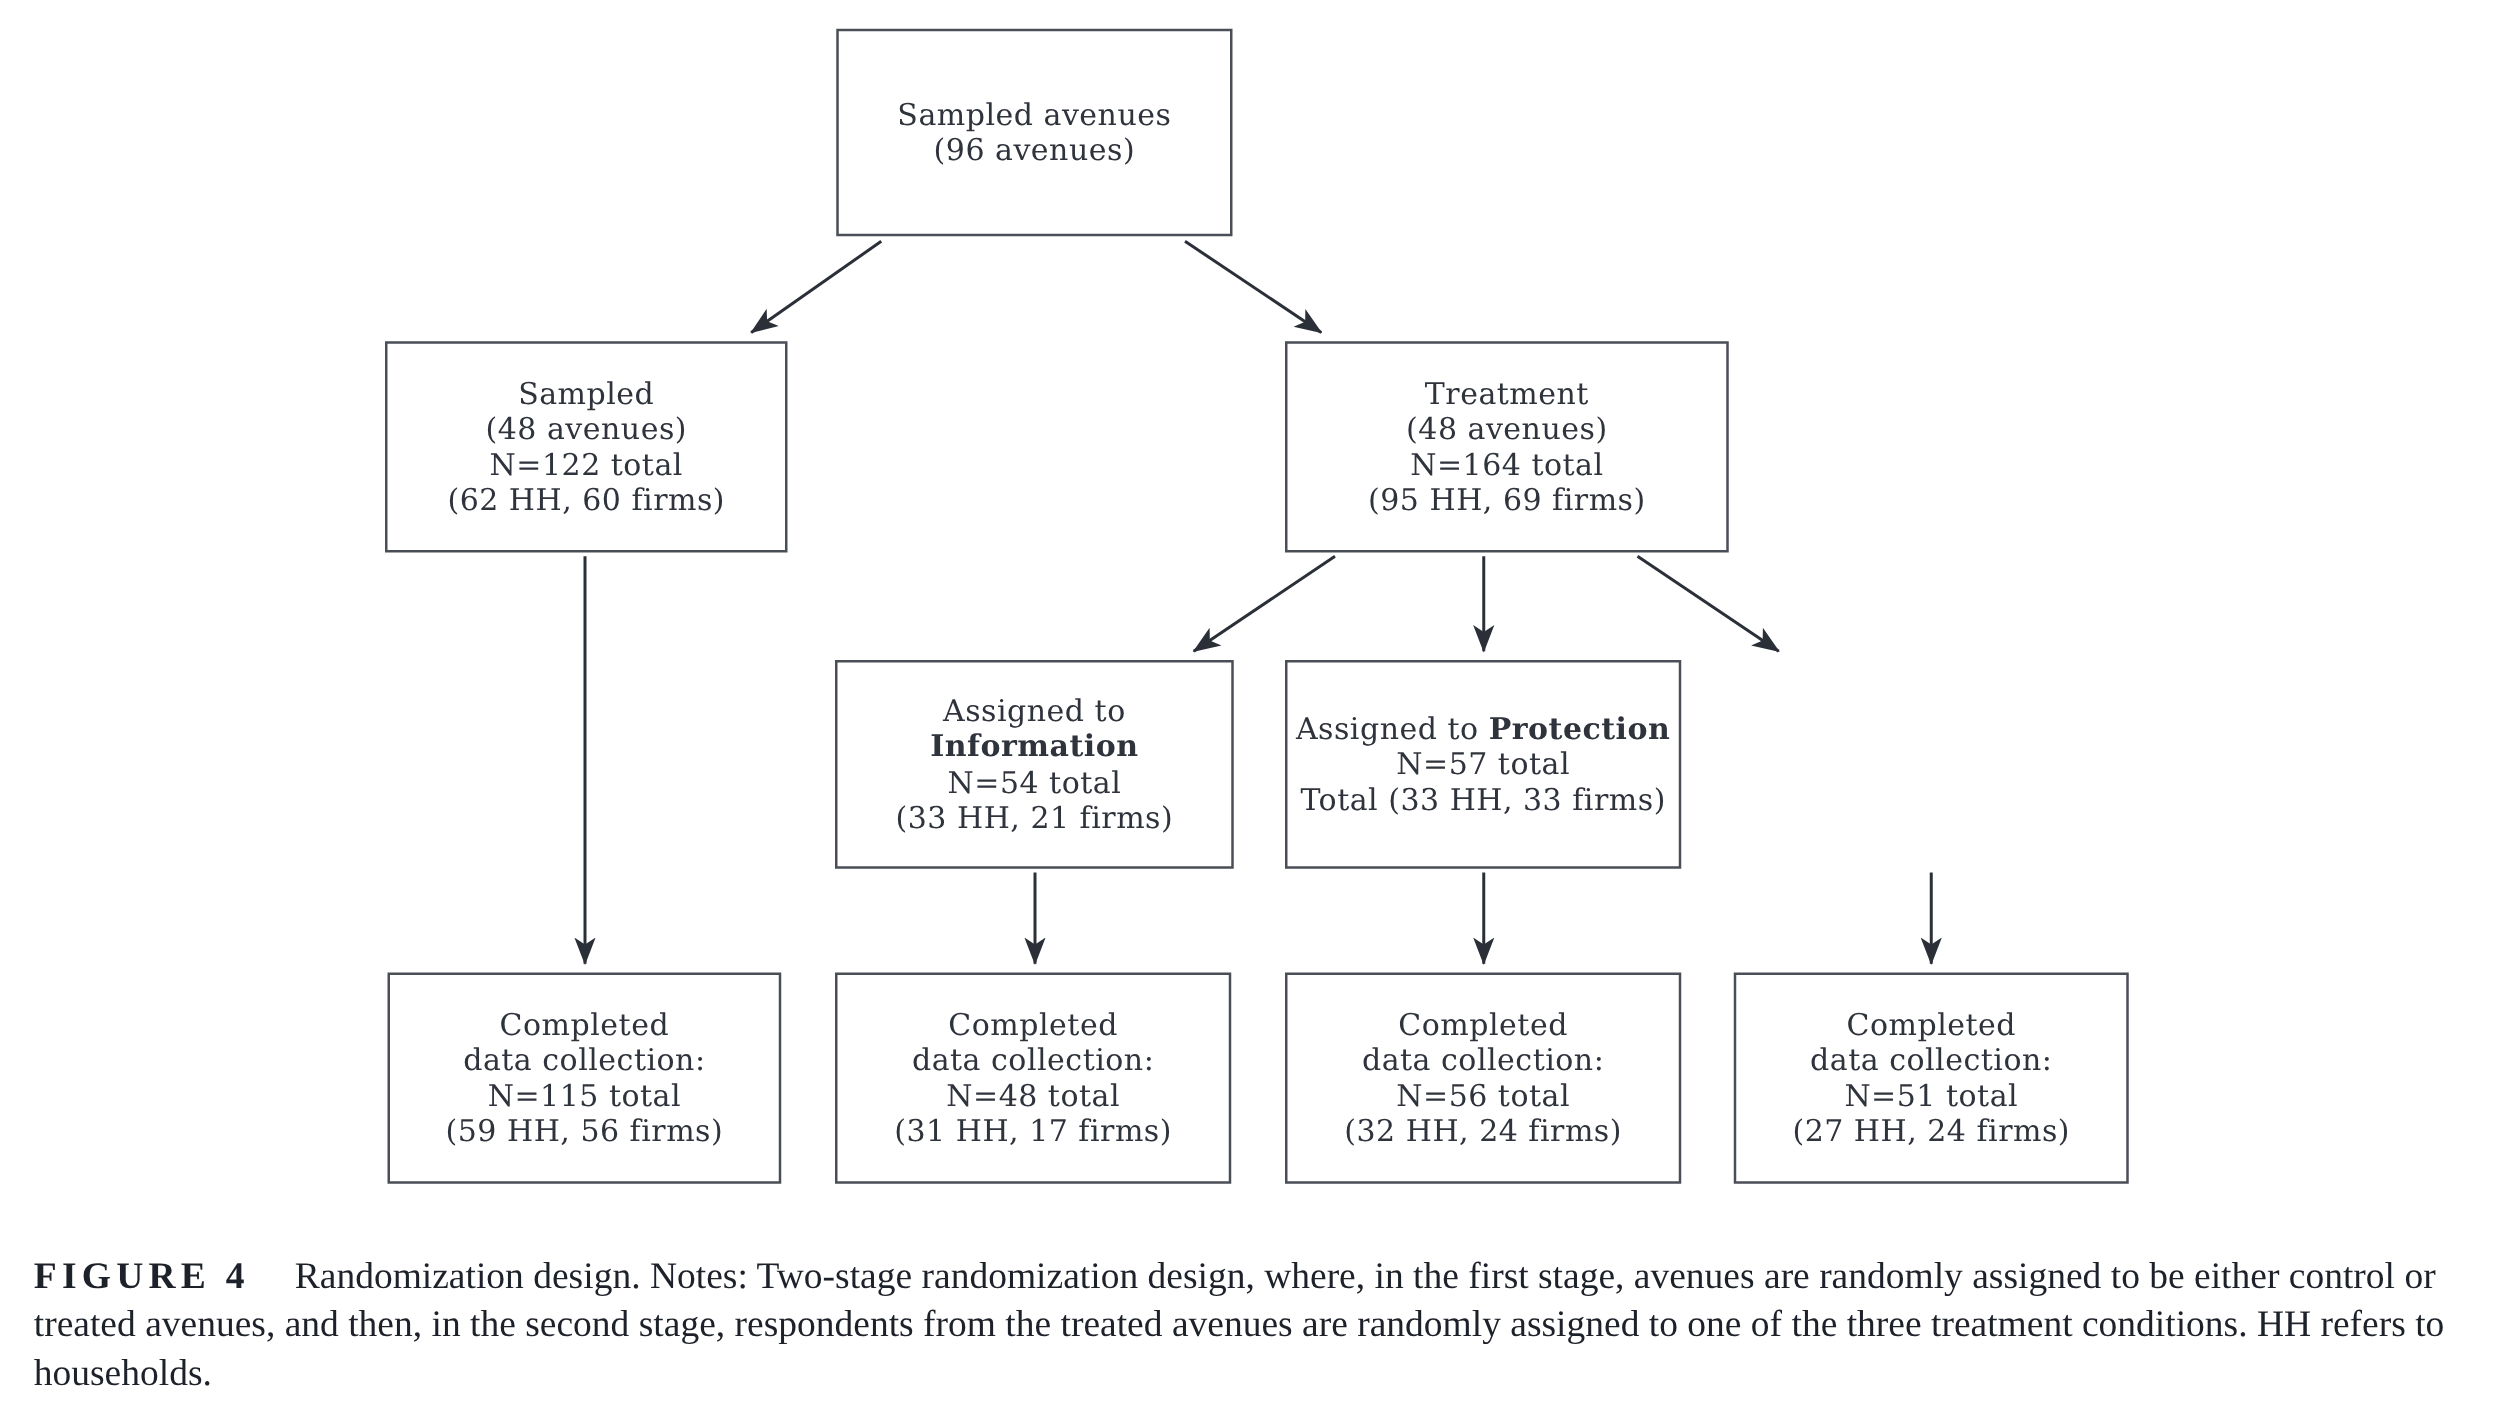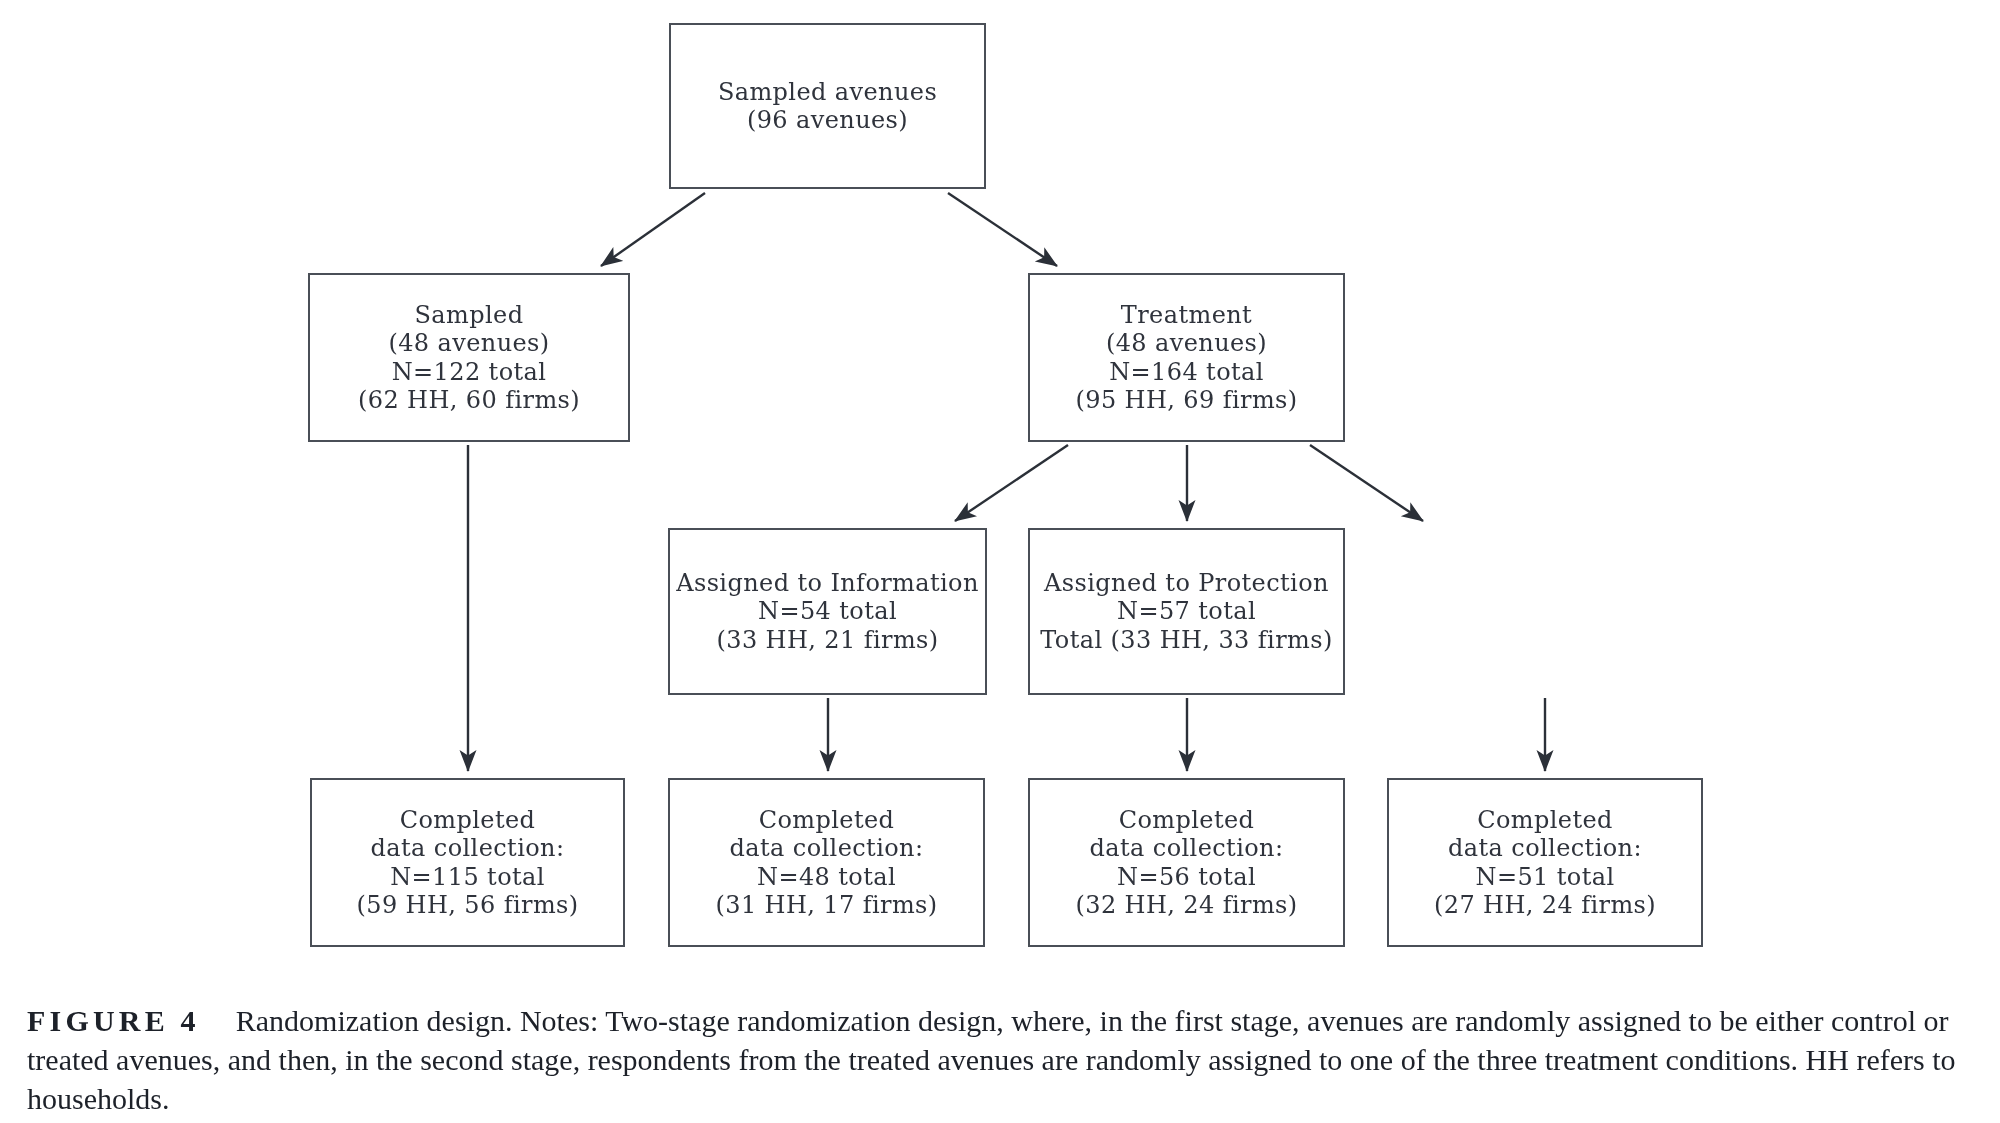--- a/index.html
+++ b/index.html
@@ -25,21 +25,21 @@
     display:flex;
     flex-direction:column;
     justify-content:center;
     align-items:center;
     text-align:center;
     font-size:24px;
     line-height:28.5px;
     color:#2f333c;
     letter-spacing:0.4px;
   }
-  .node .b { font-weight:normal; }
+  .node .b { font-weight:bold; }
   .caption {
     position:absolute;
     left:27px;
     top:1001px;
     width:1950px;
     margin:0;
     font-family:"Liberation Serif","DejaVu Serif",serif;
     font-size:30px;
     line-height:39px;
     color:#1d2129;
@@ -79,21 +79,21 @@
     <div class="line">(96 avenues)</div>
   </div>
 
   <div class="node" style="left:308px;top:273px;width:322px;height:169px">
     <div class="line">Sampled</div>
     <div class="line">(48 avenues)</div>
     <div class="line">N=122 total</div>
     <div class="line">(62 HH, 60 firms)</div>
   </div>
 
-  <div class="node" style="left:1028px;top:273px;width:317px;height:169px">
+  <div class="node" style="left:1028px;top:273px;width:355px;height:169px">
     <div class="line">Treatment</div>
     <div class="line">(48 avenues)</div>
     <div class="line">N=164 total</div>
     <div class="line">(95 HH, 69 firms)</div>
   </div>
 
   <div class="node" style="left:668px;top:528px;width:319px;height:167px">
     <div class="line"><span>Assigned to</span> <span class="b">Information</span></div>
     <div class="line">N=54 total</div>
     <div class="line">(33 HH, 21 firms)</div>

